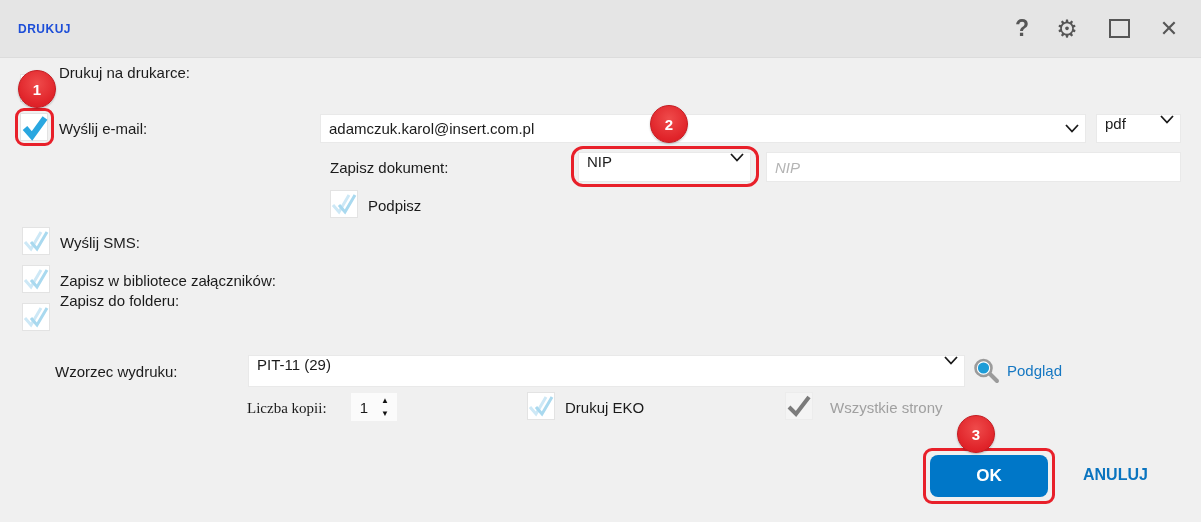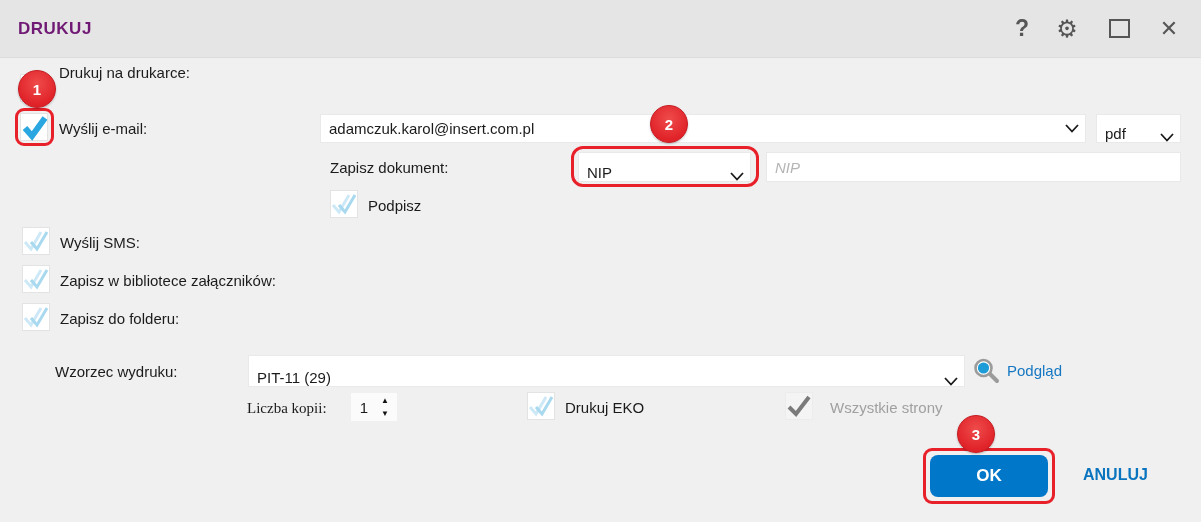--- a/index.html
+++ b/index.html
@@ -15,39 +15,39 @@
     overflow:hidden;
   }
   
   #titlebar{
     position:absolute;left:0;top:0;width:1201px;height:57px;
     background:#e5e5e5;border-bottom:1px solid #dcdcdc;
   }
   #title{
     position:absolute;left:18px;top:0;height:57px;
     display:flex;align-items:center;
-    font-size:17px;font-weight:bold;color:#701a75;letter-spacing:.5px;
+    font-size:12px;font-weight:bold;color:#1d4ed8;letter-spacing:.5px;
   }
   .tb-icon{
     position:absolute;top:0;height:57px;width:34px;
     display:flex;align-items:center;justify-content:center;
     color:#565656;cursor:pointer;
   }
   .tb-help{left:1005px;font-size:23px;font-weight:600;}
   .tb-gear{left:1050px;font-family:"DejaVu Sans",sans-serif;font-size:24px;}
   .tb-max{left:1102px;}
   .tb-max .box{width:17px;height:15px;border:2px solid #565656;}
   .tb-close{left:1152px;font-size:22px;font-family:"DejaVu Sans",sans-serif;}
   
   .label{
     position:absolute;font-size:15px;color:#1b1b1b;white-space:nowrap;
   }
   .field{
     position:absolute;background:#ffffff;border:1px solid #e9e9e9;
-    box-sizing:border-box;display:flex;align-items:flex-end;
+    box-sizing:border-box;display:flex;align-items:flex-start;
     font-size:15px;color:#1b1b1b;
   }
   .combo{cursor:pointer;}
   .combo .val{flex:1;padding-left:8px;overflow:hidden;white-space:nowrap;}
   .combo .chev{width:26px;display:flex;justify-content:center;align-items:center;}
   input.text{
     position:absolute;background:#fff;border:1px solid #e9e9e9;
     box-sizing:border-box;font-size:15px;color:#1b1b1b;
     font-family:"Liberation Sans","DejaVu Sans",sans-serif;
     padding:0 8px;outline:none;
@@ -193,21 +193,21 @@
     </svg>
   </div>
   <div class="label" style="left:60px;top:272px;">Zapisz w bibliotece załączników:</div>
 
   <div class="cb" style="left:22px;top:303px;">
     <svg width="26" height="24" viewBox="0 0 26 24">
       <path d="M2 13 L8 20 L18 3" fill="none" stroke="#cde8f6" stroke-width="3"></path>
       <path d="M8 13 L14 20 L24 3" fill="none" stroke="#a9d9ef" stroke-width="3"></path>
     </svg>
   </div>
-  <div class="label" style="left:60px;top:310px;">Zapisz do folderu:</div>
+  <div class="label" style="left:60px;top:292px;">Zapisz do folderu:</div>
 
   <div class="label" style="left:55px;top:363px;">Wzorzec wydruku:</div>
   <div class="field combo" style="left:248px;top:355px;width:717px;height:32px;">
     <span class="val">PIT-11 (29)</span>
     <span class="chev">
       <svg width="14" height="9" viewBox="0 0 14 9">
           <path d="M1 1 L7 7.5 L13 1" fill="none" stroke="#1a1a1a" stroke-width="1.8"></path>
         </svg>
     </span>
   </div>

